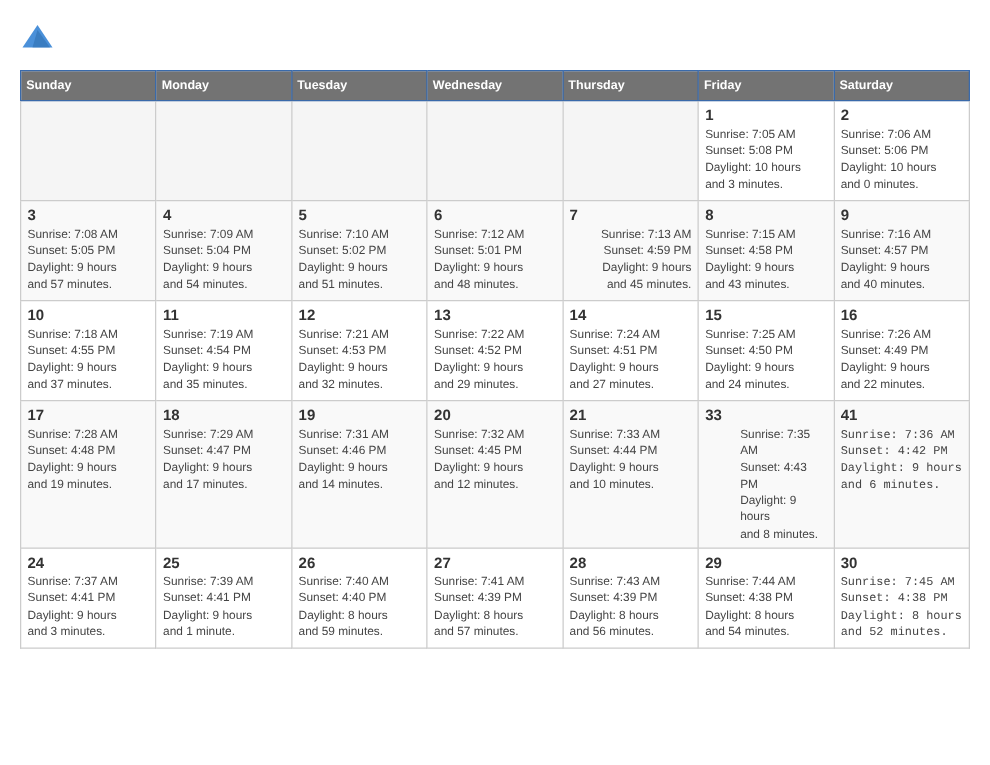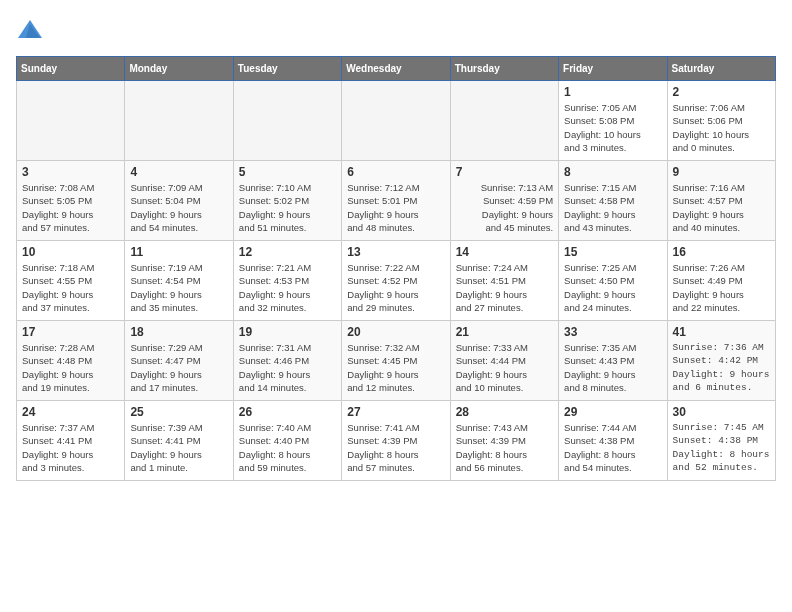--- a/index.html
+++ b/index.html
@@ -281,21 +281,21 @@
         </td>
         <td>
           <span class="day-number">21</span>
           <div class="day-info" style="white-space: pre-line;">Sunrise: 7:33 AM
 Sunset: 4:44 PM
 Daylight: 9 hours
 and 10 minutes.</div>
         </td>
         <td>
           <span class="day-number">33</span>
-          <div class="day-info" style="white-space: pre-line;">Sunrise: 7:35 AM
+          <div class="day-info" style="white-space: pre-line; margin-left: 28px;">Sunrise: 7:35 AM
 Sunset: 4:43 PM
 Daylight: 9 hours
 and 8 minutes.</div>
         </td>
         <td>
           <span class="day-number">41</span>
           <div class="day-info" style="white-space: pre-line; font-family: Liberation Mono, monospace;">Sunrise: 7:36 AM
 Sunset: 4:42 PM
 Daylight: 9 hours
 and 6 minutes.</div>

